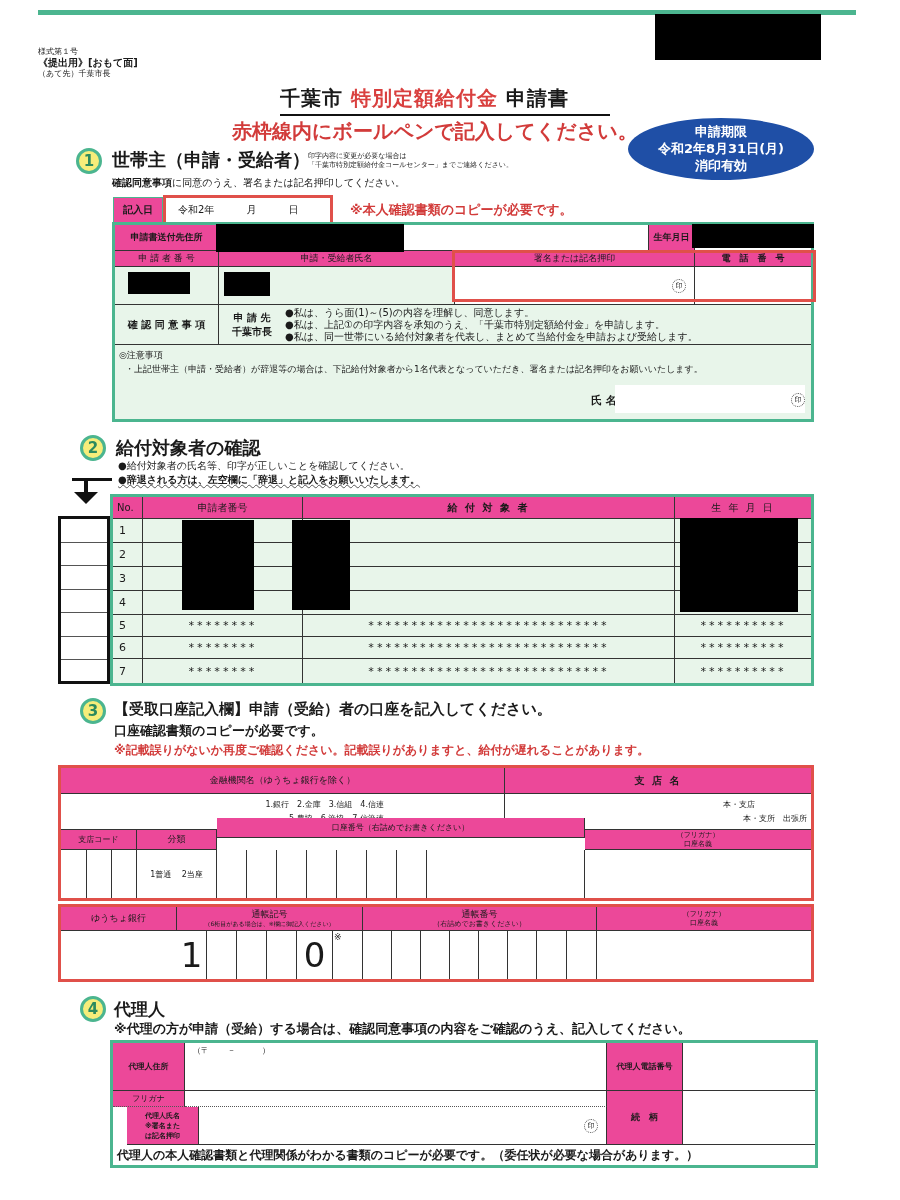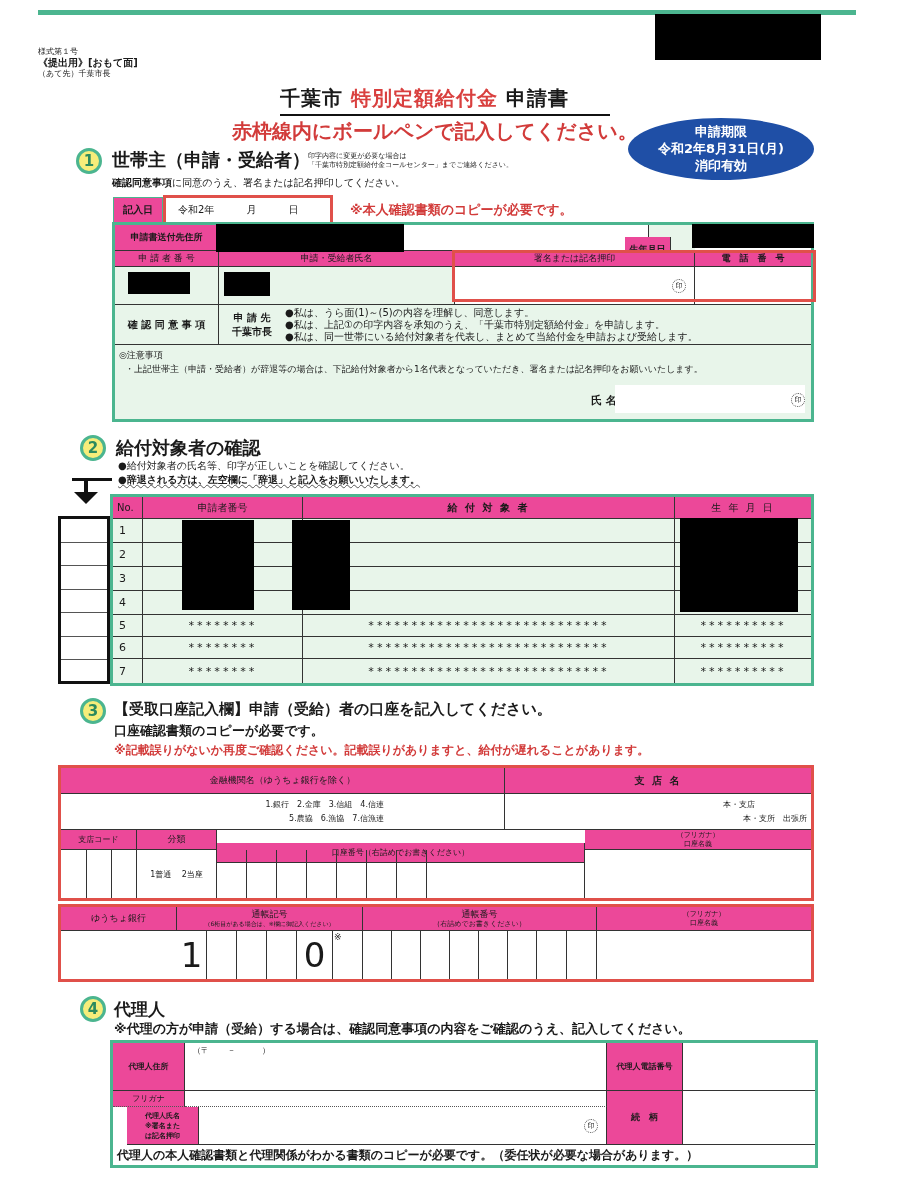--- a/index.html
+++ b/index.html
@@ -65,21 +65,21 @@
   <span>令和2年</span>
   <span>月</span>
   <span>日</span>
 </div>
 <div class="abs red-text" style="left:350px;top:201px;font-size:13px;">※本人確認書類のコピーが必要です。</div>
 
 <div class="abs green-frame" style="left:112px;top:222px;width:702px;height:200px;">
 
   <div class="cell hdr" style="left:0;top:0;width:104px;height:26px;font-weight:bold;">申請書送付先住所</div>
   <div class="cell white" style="left:104px;top:0;width:430px;height:26px;"></div>
-  <div class="cell hdr" style="left:510px;top:0;width:46px;height:26px;font-weight:bold;margin-top:12px;">生年月日</div>
+  <div class="cell hdr" style="left:534px;top:0;width:46px;height:26px;font-weight:bold;">生年月日</div>
   <div class="cell white" style="left:580px;top:0;width:116px;height:26px;border-right:none;"></div>
 
   <div class="cell hdr" style="left:0;top:26px;width:104px;height:16px;">申 請 者 番 号</div>
   <div class="cell hdr" style="left:104px;top:26px;width:236px;height:16px;">申請・受給者氏名</div>
   <div class="cell hdr" style="left:340px;top:26px;width:240px;height:16px;">署名または記名押印</div>
   <div class="cell hdr" style="left:580px;top:26px;width:116px;height:16px;border-right:none;font-weight:bold;">電　話　番　号</div>
 
   <div class="cell" style="left:0;top:42px;width:104px;height:38px;"></div>
   <div class="cell" style="left:104px;top:42px;width:236px;height:38px;"></div>
   <div class="cell white" style="left:340px;top:42px;width:240px;height:38px;justify-content:flex-end;padding-right:8px;">
@@ -188,21 +188,21 @@
   <div class="cell" style="left:0;top:26px;width:444px;height:36px;flex-direction:column;align-items:flex-end;padding-right:120px;font-size:8px;line-height:14px;">
     <div>1.銀行　2.金庫　3.信組　4.信連</div>
     <div>5.農協　6.漁協　7.信漁連</div>
   </div>
   <div class="cell" style="left:444px;top:26px;width:306px;height:36px;border-right:none;flex-direction:column;align-items:flex-end;padding-right:4px;font-size:8px;line-height:14px;">
     <div style="padding-right:52px;">本・支店</div>
     <div>本・支所　出張所</div>
   </div>
   <div class="cell hdr" style="left:0;top:62px;width:76px;height:20px;font-size:8px;">支店コード</div>
   <div class="cell hdr" style="left:76px;top:62px;width:80px;height:20px;font-size:9px;">分類</div>
-  <div class="cell hdr" style="left:156px;top:75px;width:368px;height:20px;font-size:8px;">口座番号（右詰めでお書きください）</div>
+  <div class="cell hdr" style="left:156px;top:50px;width:368px;height:20px;font-size:8px;">口座番号（右詰めでお書きください）</div>
   <div class="cell hdr" style="left:524px;top:62px;width:226px;height:20px;border-right:none;flex-direction:column;font-size:7px;line-height:9px;">
     <div>（フリガナ）</div>
     <div>口座名義</div>
   </div>
   <div class="cell" style="left:0;top:82px;width:26px;height:48px;border-bottom:none;"></div>
   <div class="cell" style="left:26px;top:82px;width:25px;height:48px;border-bottom:none;"></div>
   <div class="cell" style="left:51px;top:82px;width:25px;height:48px;border-bottom:none;"></div>
   <div class="cell" style="left:76px;top:82px;width:80px;height:48px;border-bottom:none;font-size:8px;">1普通　 2当座</div>
   <div class="cell" style="left:156px;top:82px;width:30px;height:48px;border-bottom:none;"></div>
   <div class="cell" style="left:186px;top:82px;width:30px;height:48px;border-bottom:none;"></div>

